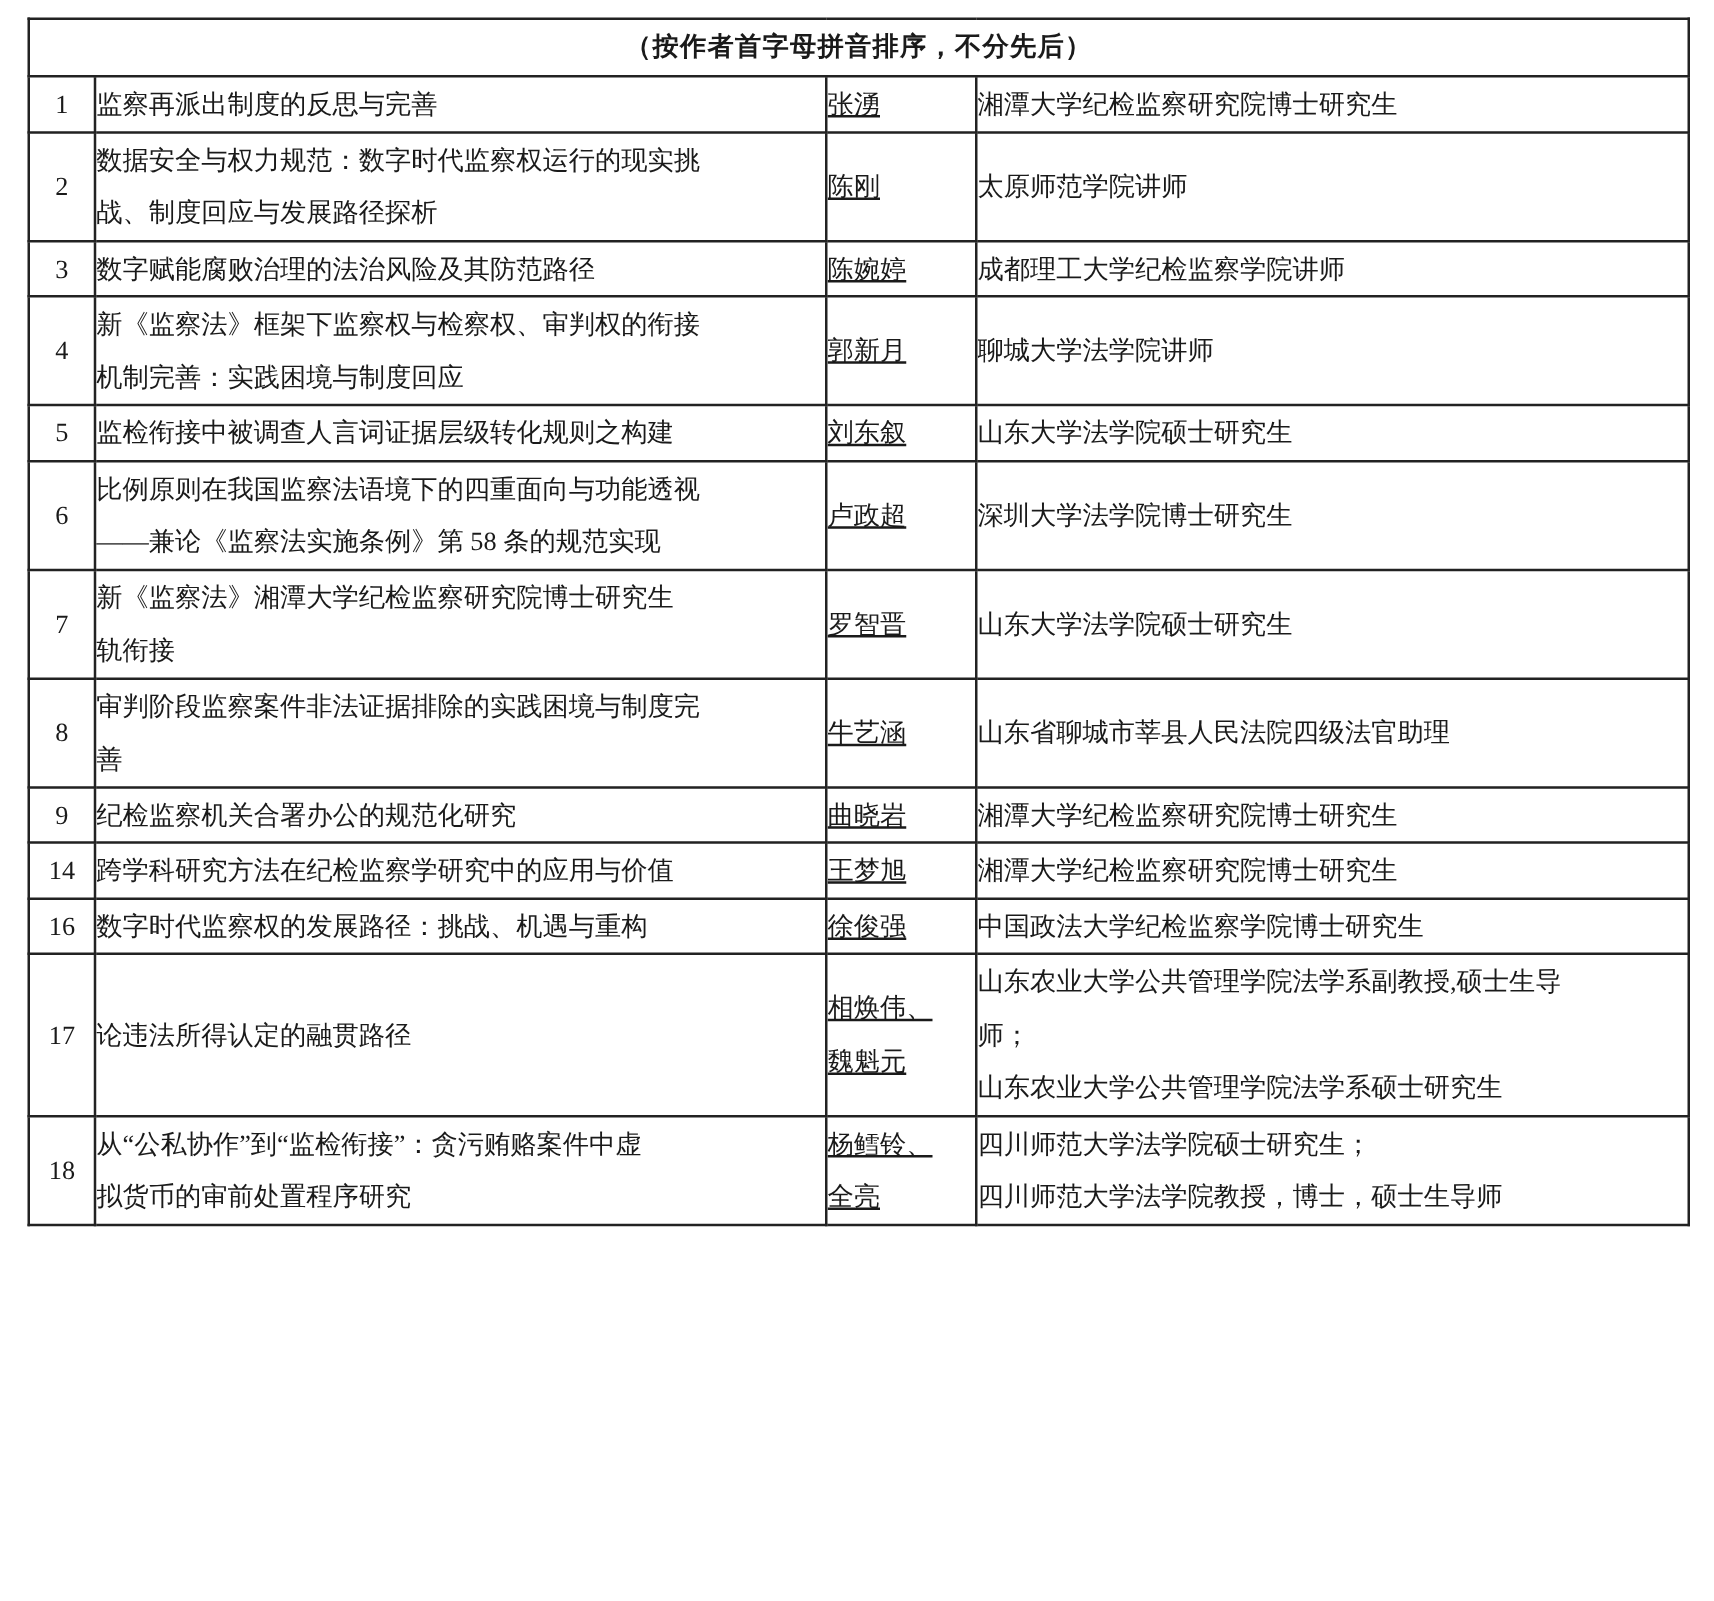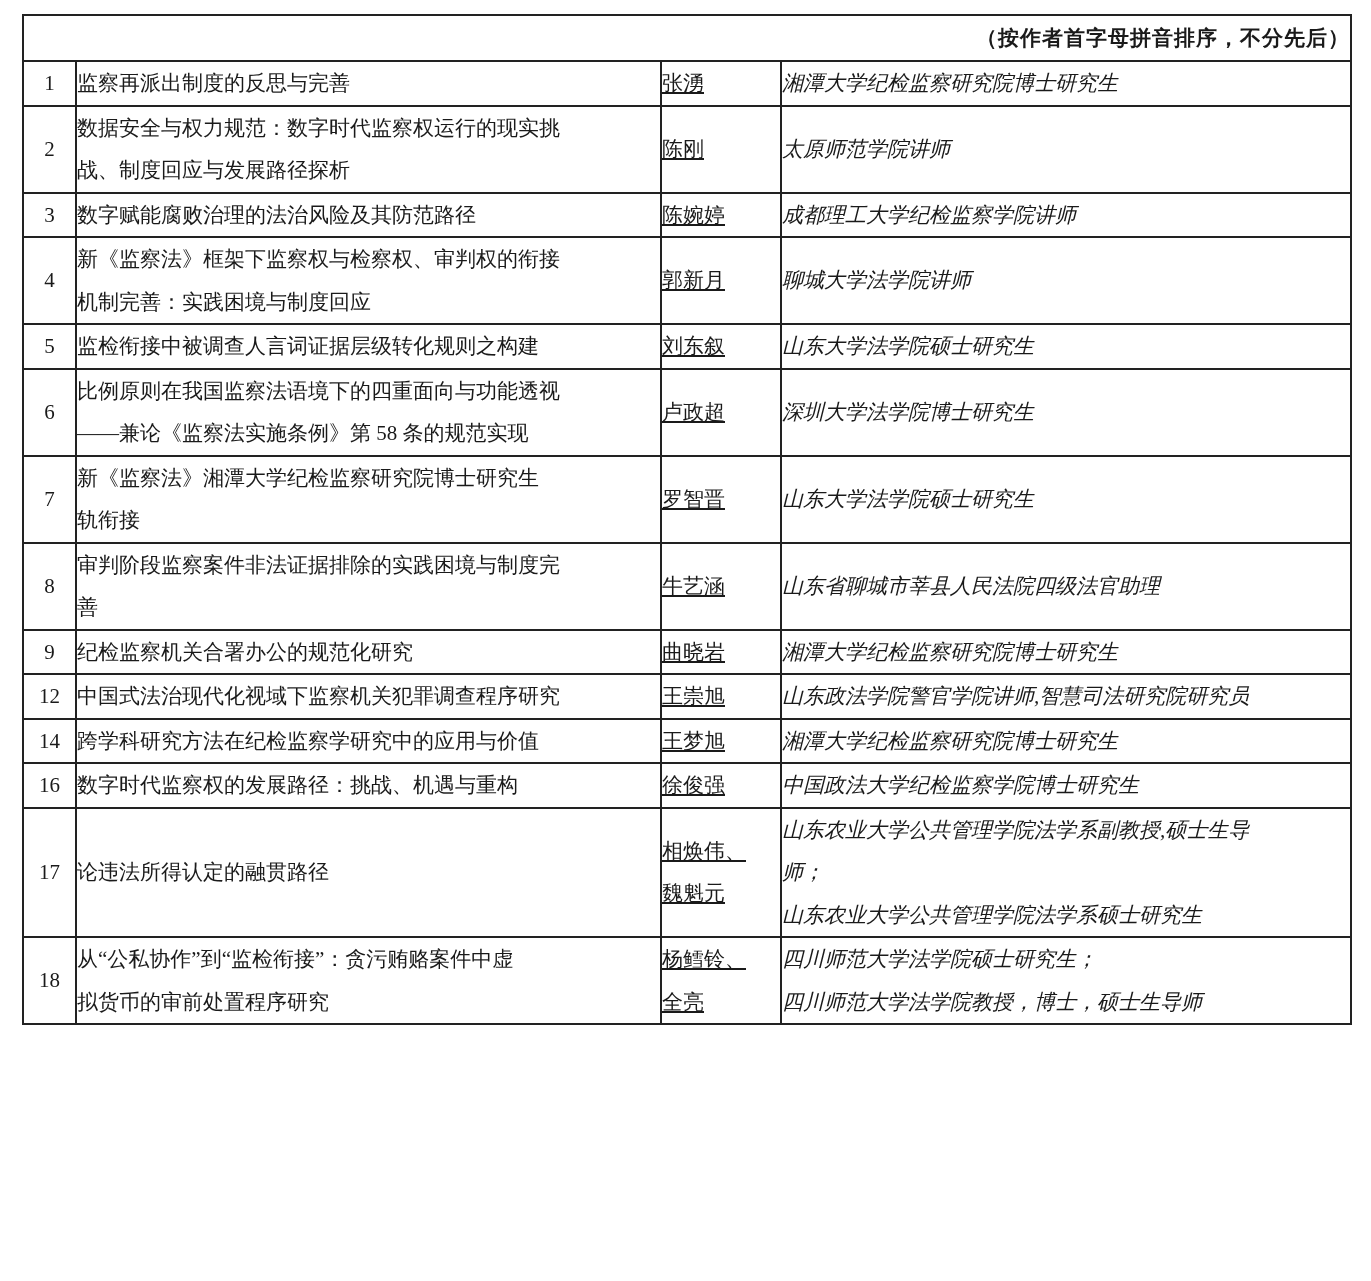--- a/index.html
+++ b/index.html
@@ -26,32 +26,32 @@
   table.paper-table td {
     border: 2px solid #222222;
     vertical-align: middle;
     font-size: 21px;
     line-height: 42.5px;
     padding: 0;
     white-space: pre-line;
     overflow: hidden;
   }
   td.c-header {
-    text-align: right;
+    text-align: center;
     font-weight: bold;
     font-size: 25px;
     height: 44px;
     line-height: 44px;
     font-family: "Liberation Sans", "DejaVu Sans", sans-serif;
     letter-spacing: 1px;
   }
   td.c-num   { text-align: center; }
   td.c-title { padding: 0 8px 0 13px; margin-top: 32px; }
   td.c-author{ padding: 0 6px 0 12px; text-decoration: underline; }
-  td.c-affil { padding: 0 8px 0 13px; font-style: italic; }
+  td.c-affil { padding: 0 8px 0 13px; }
 </style>
 </head>
 <body>
 
 <div class="page">
   <table class="paper-table">
     <colgroup>
       <col style="width:53px">
       <col style="width:585px">
       <col style="width:120px">
@@ -115,26 +115,20 @@
         <td class="c-author">牛艺涵</td>
         <td class="c-affil">山东省聊城市莘县人民法院四级法官助理</td>
       </tr>
       <tr>
         <td class="c-num">9</td>
         <td class="c-title">纪检监察机关合署办公的规范化研究</td>
         <td class="c-author">曲晓岩</td>
         <td class="c-affil">湘潭大学纪检监察研究院博士研究生</td>
       </tr>
       <tr>
-        <td class="c-num">12</td>
-        <td class="c-title">中国式法治现代化视域下监察机关犯罪调查程序研究</td>
-        <td class="c-author">王崇旭</td>
-        <td class="c-affil">山东政法学院警官学院讲师,智慧司法研究院研究员</td>
-      </tr>
-      <tr>
         <td class="c-num">14</td>
         <td class="c-title">跨学科研究方法在纪检监察学研究中的应用与价值</td>
         <td class="c-author">王梦旭</td>
         <td class="c-affil">湘潭大学纪检监察研究院博士研究生</td>
       </tr>
       <tr>
         <td class="c-num">16</td>
         <td class="c-title">数字时代监察权的发展路径：挑战、机遇与重构</td>
         <td class="c-author">徐俊强</td>
         <td class="c-affil">中国政法大学纪检监察学院博士研究生</td>

